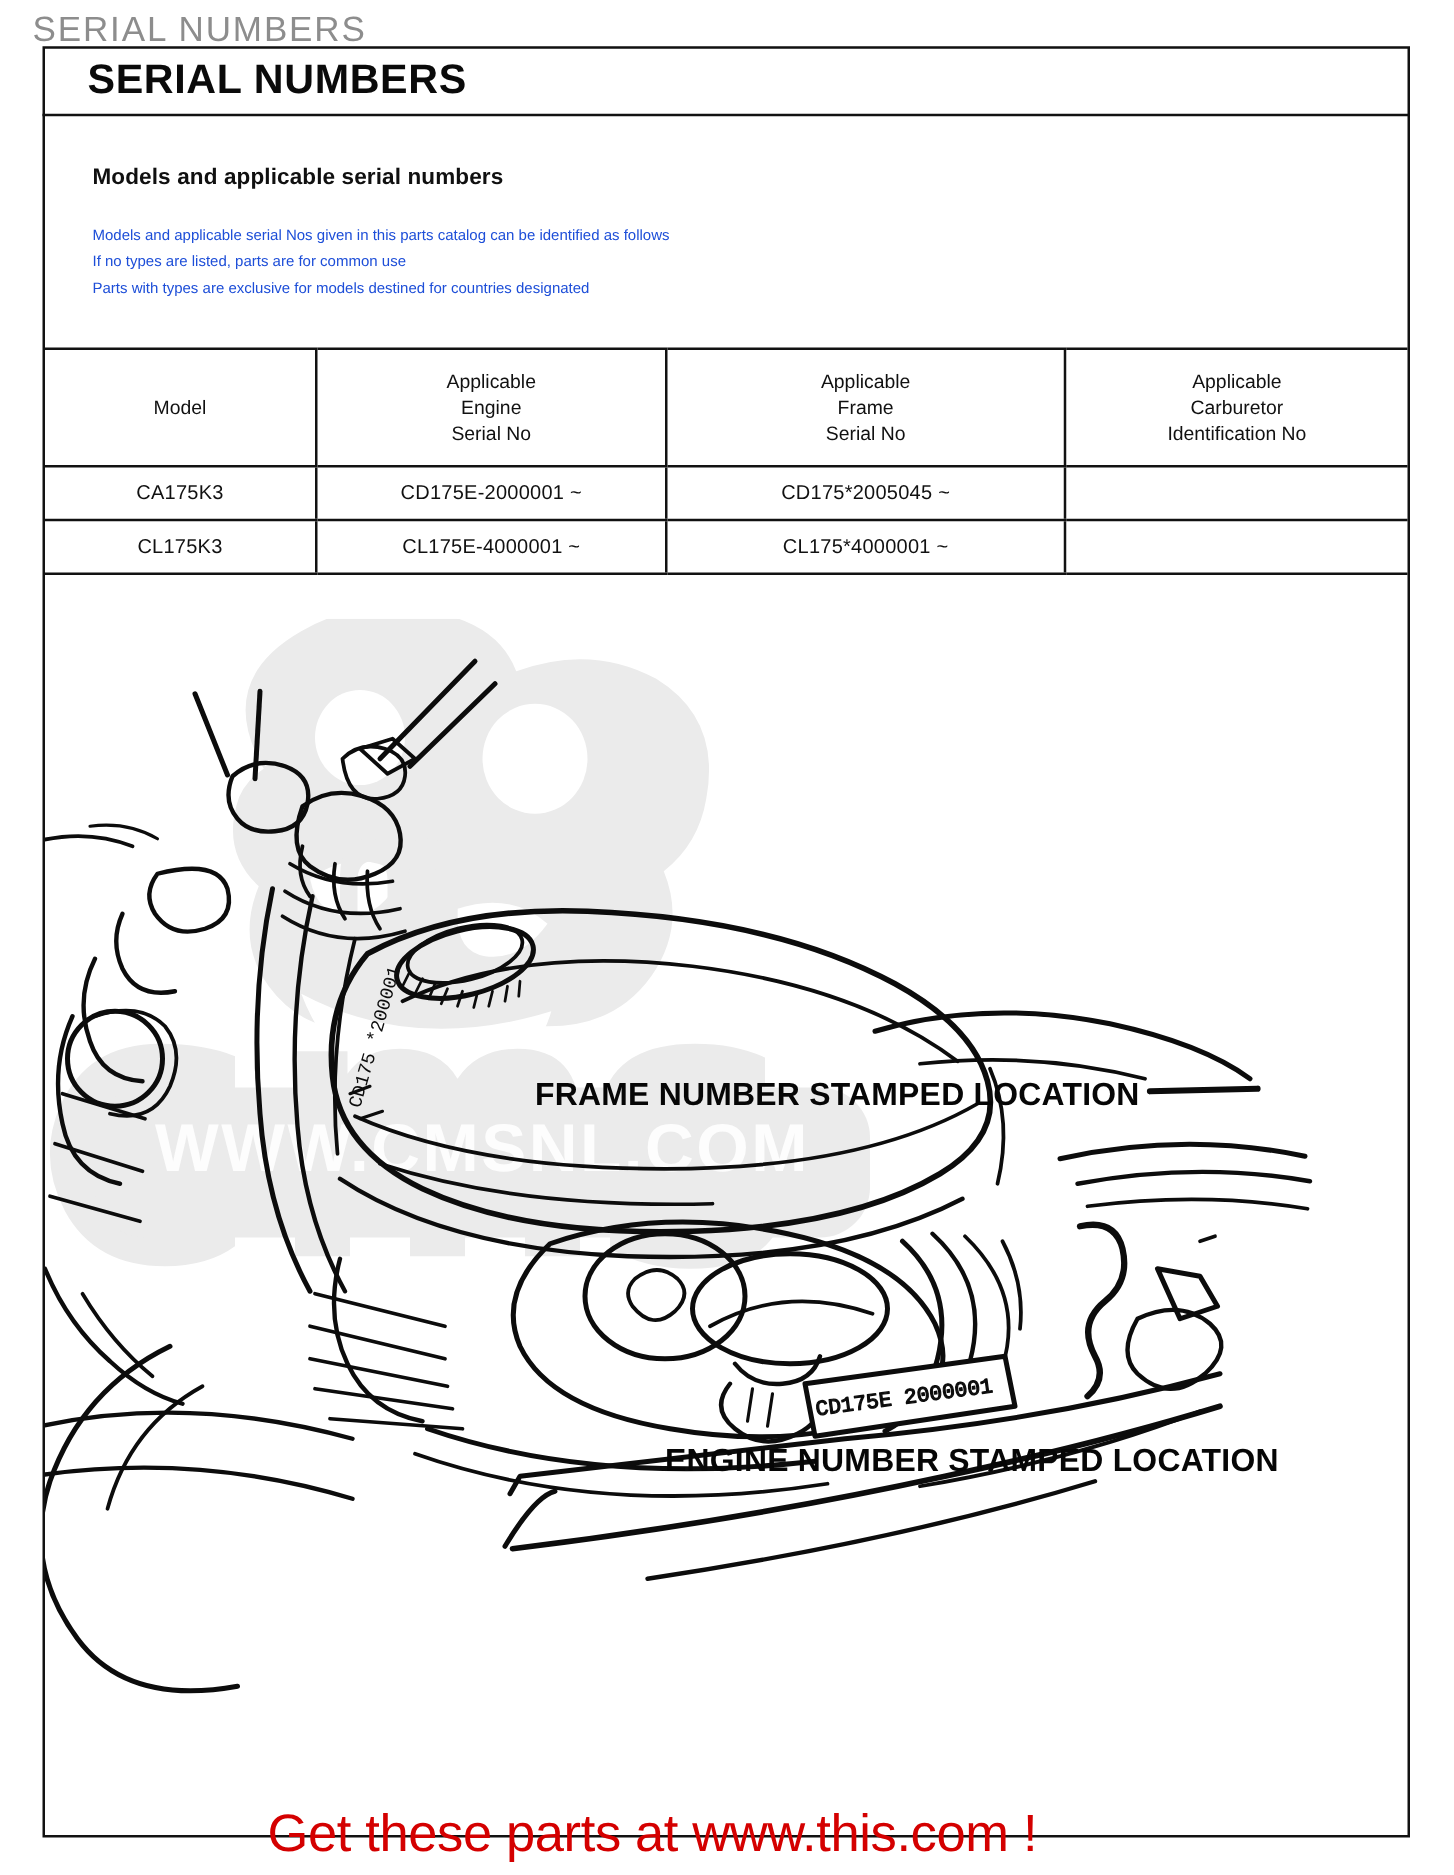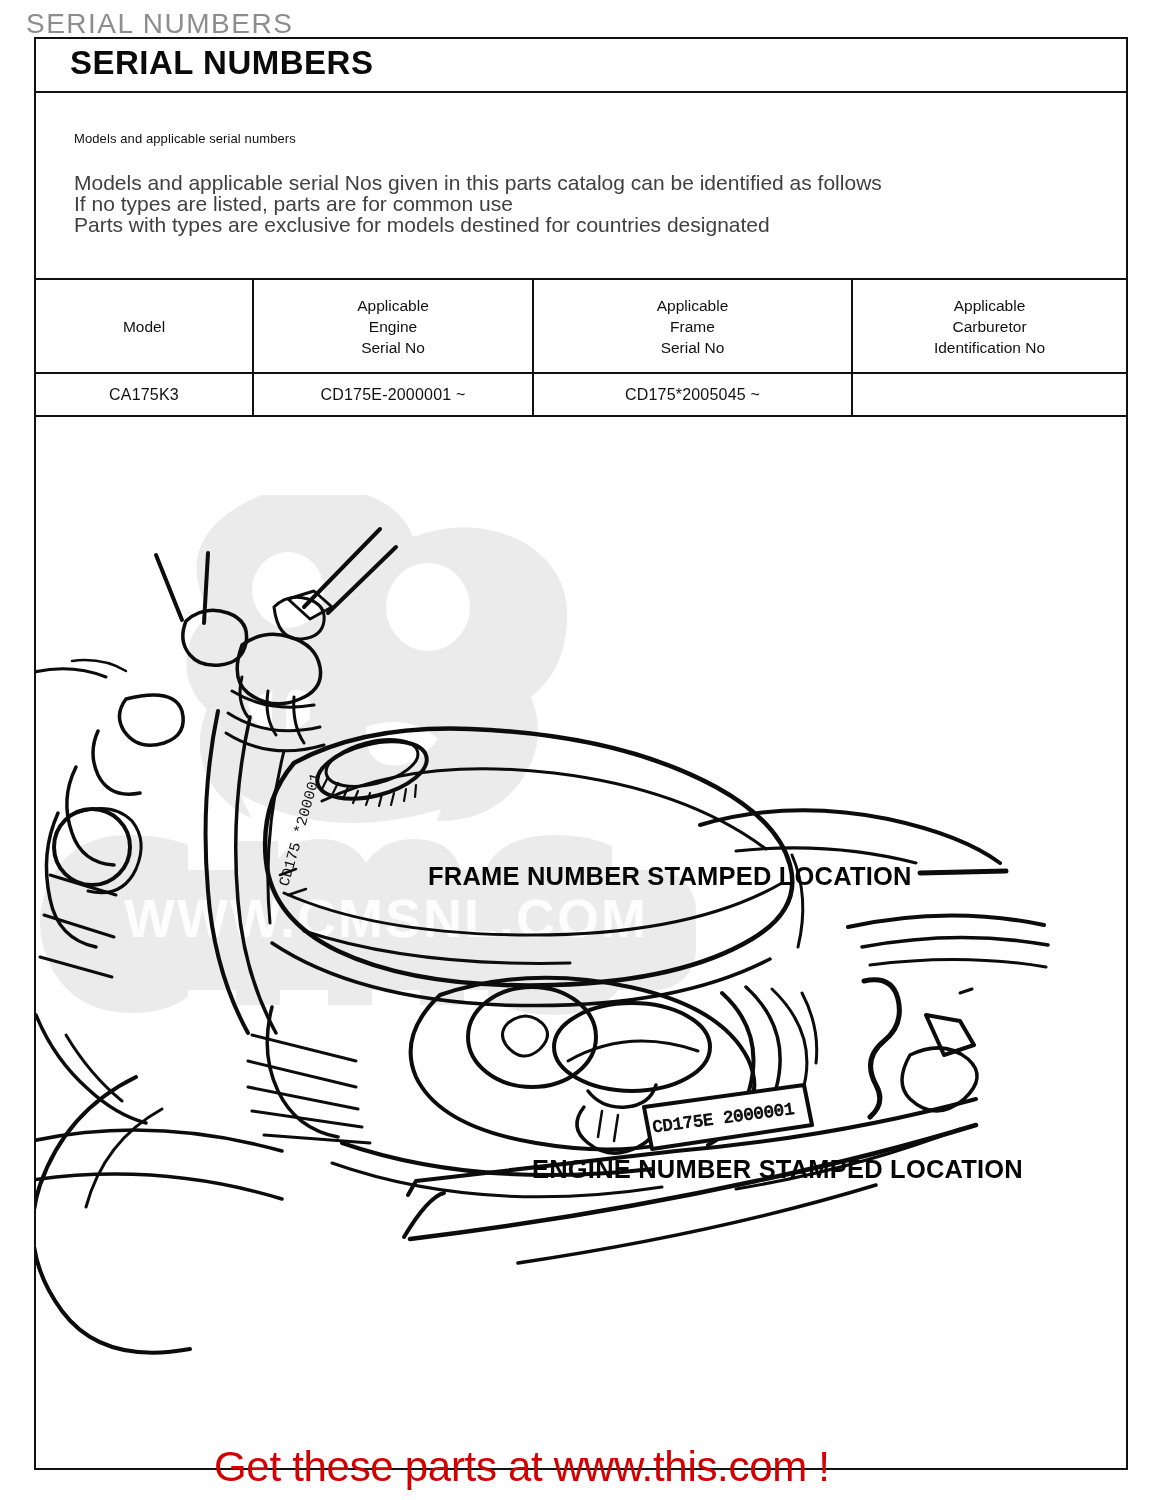--- a/index.html
+++ b/index.html
@@ -61,30 +61,30 @@
   }
 
   
   .intro {
     position: absolute;
     left: 74px;
     top: 131px;
     width: 820px;
   }
   .intro-heading {
-    font-size: 13px;
-    font-weight: normal;
+    font-size: 18px;
+    font-weight: bold;
     color: #101010;
     letter-spacing: 0.1px;
     margin: 0 0 26px 0;
     white-space: nowrap;
   }
   .intro-line {
-    font-size: 21px;
-    color: #404040;
+    font-size: 12px;
+    color: #1d4ed8;
     line-height: 21px;
     white-space: nowrap;
   }
 
   
   .ser-table {
     position: absolute;
     left: 36px;
     top: 278px;
     width: 1090px;
@@ -213,20 +213,26 @@
       </th>
     </tr>
   </thead>
   <tbody>
     <tr>
       <td>CA175K3</td>
       <td>CD175E-2000001  ~</td>
       <td>CD175*2005045  ~</td>
       <td></td>
     </tr>
+    <tr>
+      <td>CL175K3</td>
+      <td>CL175E-4000001  ~</td>
+      <td>CL175*4000001  ~</td>
+      <td></td>
+    </tr>
   </tbody>
 </table>
 
 <div class="illustration">
   <svg width="1090" height="930" viewBox="0 0 1090 930" xmlns="http://www.w3.org/2000/svg">
 
     <g opacity="1">
 
       <g fill="#ebebeb">
 

